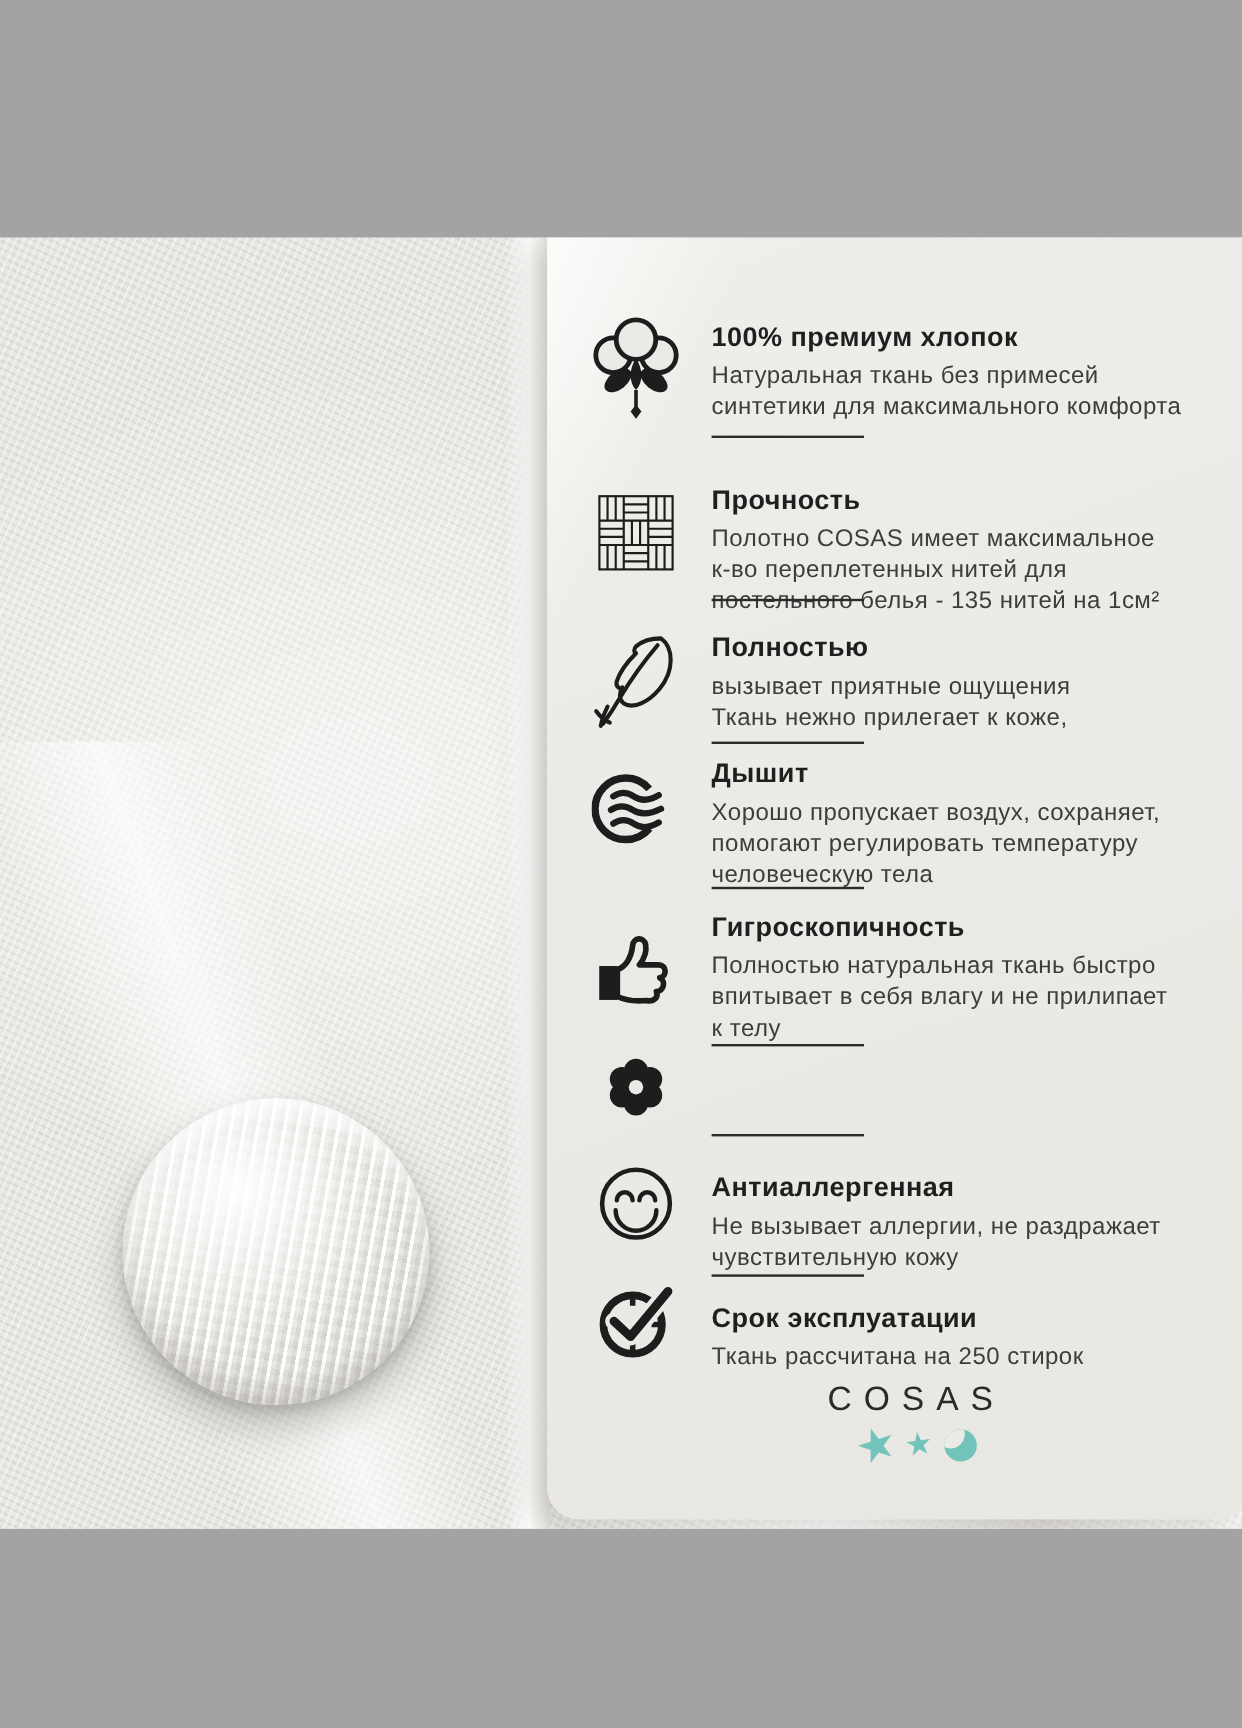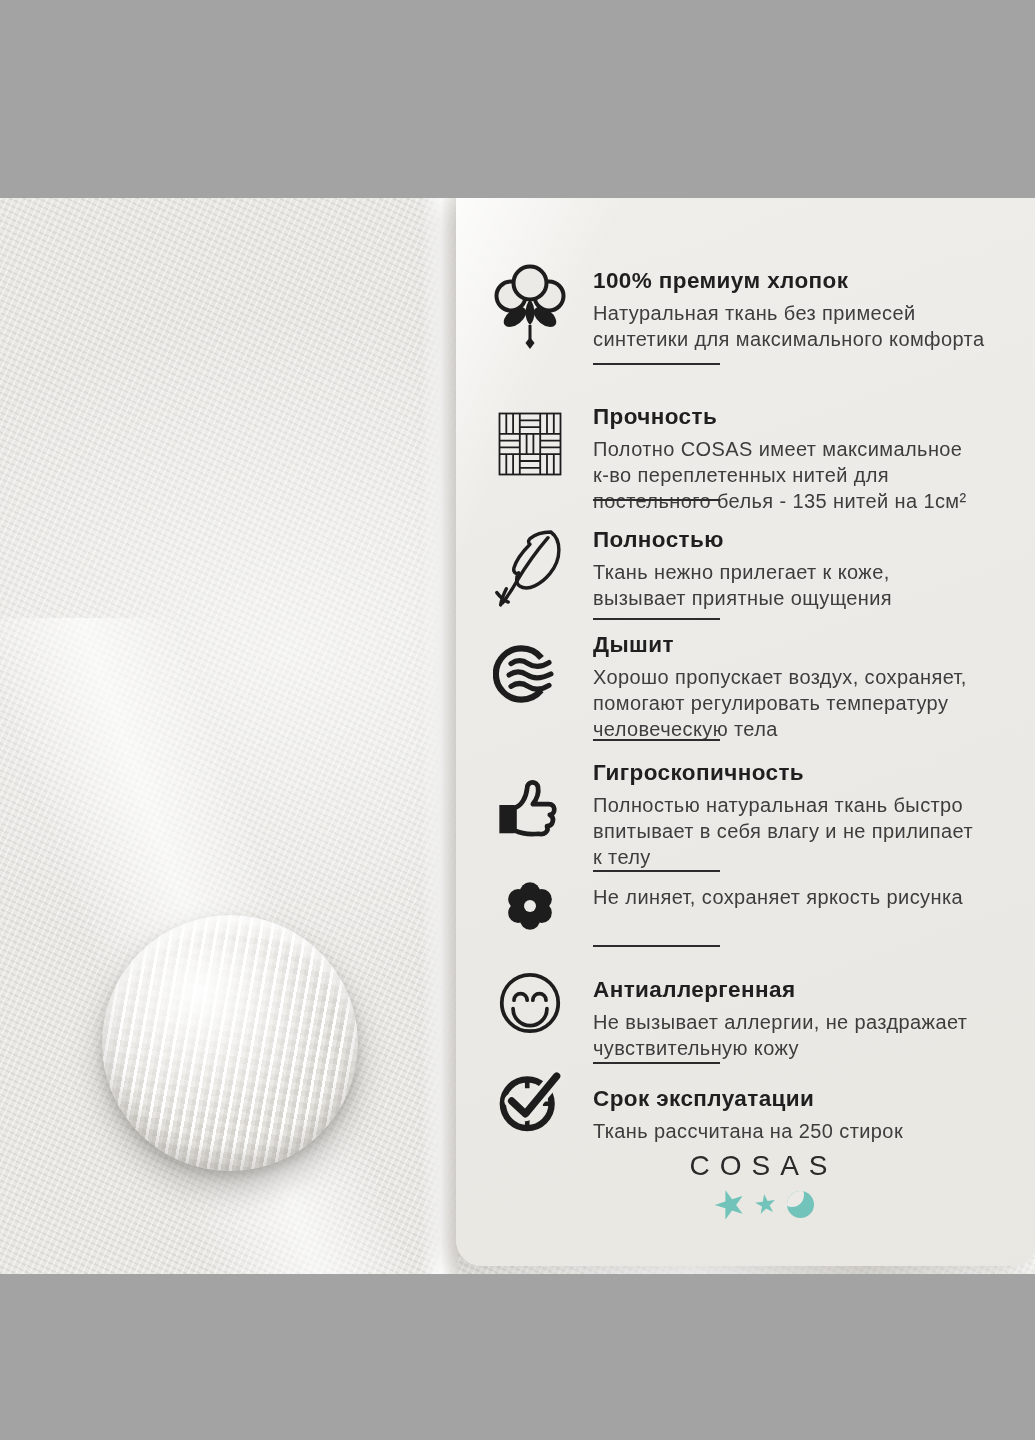--- a/index.html
+++ b/index.html
@@ -117,22 +117,22 @@
         <div class="icon" style="top:-2px">
           <svg width="72" height="86" viewBox="0 0 76 88" fill="none" stroke="#1d1d1d" stroke-width="3.6" stroke-linecap="round" stroke-linejoin="round">
             <path d="M60,6 C71,14 72,34 59,50 C50,61 36,69 27,63 C23,60 23,54 26,49 C24,51 20,49 21,44 C24,34 31,26 38,19 C36,18 36,15 38,13 C44,8 52,6 60,6 Z"></path>
             <path d="M57,12 C45,26 33,43 24,58 C20,65 15,73 9,81"></path>
             <path d="M3,70 C6,74 10,78 15,80 M13,66 C10,72 8,77 7,83"></path>
           </svg>
         </div>
         <div class="txt">
           <h3>Полностью</h3>
           <p>
+            <span class="ln">вызывает приятные ощущения</span>
             <span class="ln">Ткань нежно прилегает к коже,</span>
-            <span class="ln">вызывает приятные ощущения</span>
           </p>
         </div>
       </section>
       <div class="divider" style="top:420px"></div>
 
       <section class="feature" style="top:434px">
         <div class="icon" style="top:9px">
           <svg width="74" height="66" viewBox="0 0 78 68" fill="none">
             <circle cx="30" cy="34" r="27" stroke="#1d1d1d" stroke-width="6.5" pathLength="100" stroke-dasharray="0 11 78 11"></circle>
             <g stroke="#1d1d1d" stroke-width="5.5" stroke-linecap="round">
@@ -180,23 +180,20 @@
                 <circle cx="16.9" cy="36" r="10.5"></circle>
               <circle cx="29" cy="43" r="10.5"></circle>
                 <circle cx="41.1" cy="36" r="10.5"></circle>
                 <circle cx="41.1" cy="22" r="10.5"></circle>
               <circle cx="29" cy="29" r="12"></circle>
             </g>
             <circle cx="29" cy="29" r="6.2" fill="#ebeae6"></circle>
           </svg>
         </div>
         <div class="txt">
-          <p>
-            <span class="ln">Не линяет, сохраняет яркость рисунка</span>
-          </p>
         </div>
       </section>
       <div class="divider" style="top:747px"></div>
 
       <section class="feature" style="top:779px">
         <div class="icon" style="top:-6px">
           <svg width="64" height="64" viewBox="0 0 68 68" fill="none" stroke="#1d1d1d" stroke-width="4" stroke-linecap="round">
             <circle cx="34" cy="34" r="30"></circle>
             <path d="M17,31 a7,7 0 0 1 14,0 M37,31 a7,7 0 0 1 14,0"></path>
             <path d="M16,40 a18,18 0 0 0 36,0"></path>

